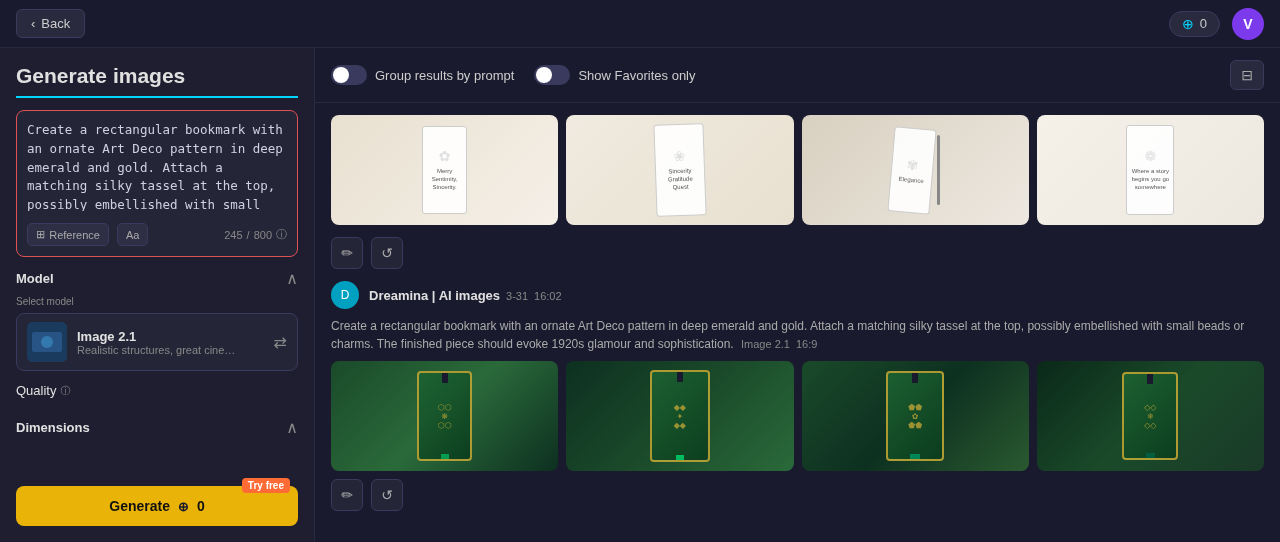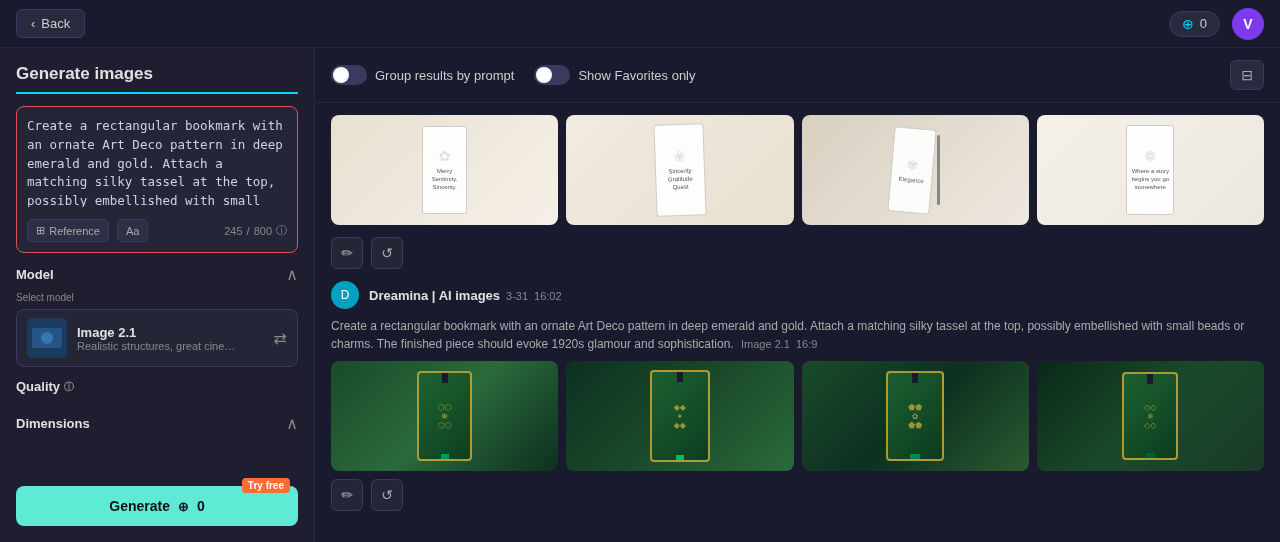--- a/index.html
+++ b/index.html
@@ -79,21 +79,21 @@
       width: 315px;
       background: #1e1e30;
       border-right: 1px solid #2a2a3e;
       display: flex;
       flex-direction: column;
       padding: 16px;
       flex-shrink: 0;
       overflow-y: auto;
     }
     .sidebar-title {
-      font-size: 17px;
+      font-size: 21px;
       font-weight: 600;
       color: #e0e0e0;
       margin-bottom: 12px;
       padding-bottom: 8px;
       border-bottom: 2px solid #00d4ff;
       display: inline-block;
     }
     .prompt-textarea-wrapper {
       border: 1.5px solid #e05252;
       border-radius: 8px;
@@ -208,21 +208,21 @@
       border: none;
       color: #888;
       cursor: pointer;
       font-size: 16px;
     }
     .quality-section {
       margin-bottom: 12px;
     }
     .quality-label {
       font-size: 13px;
-      font-weight: 700;
+      font-weight: 400;
       color: #e0e0e0;
       margin-bottom: 8px;
       display: flex;
       align-items: center;
       gap: 4px;
     }
     .quality-info {
       font-size: 10px;
       color: #888;
     }
@@ -249,21 +249,21 @@
     }
     .slider-value {
       font-size: 12px;
       color: #ccc;
       min-width: 20px;
     }
     .dimensions-section {
       margin-bottom: 12px;
     }
     .generate-btn {
-      background: #5eead4;
+      background: #eab308;
       border: none;
       border-radius: 8px;
       color: #111;
       font-weight: 700;
       font-size: 14px;
       padding: 12px;
       width: 100%;
       cursor: pointer;
       display: flex;
       align-items: center;

